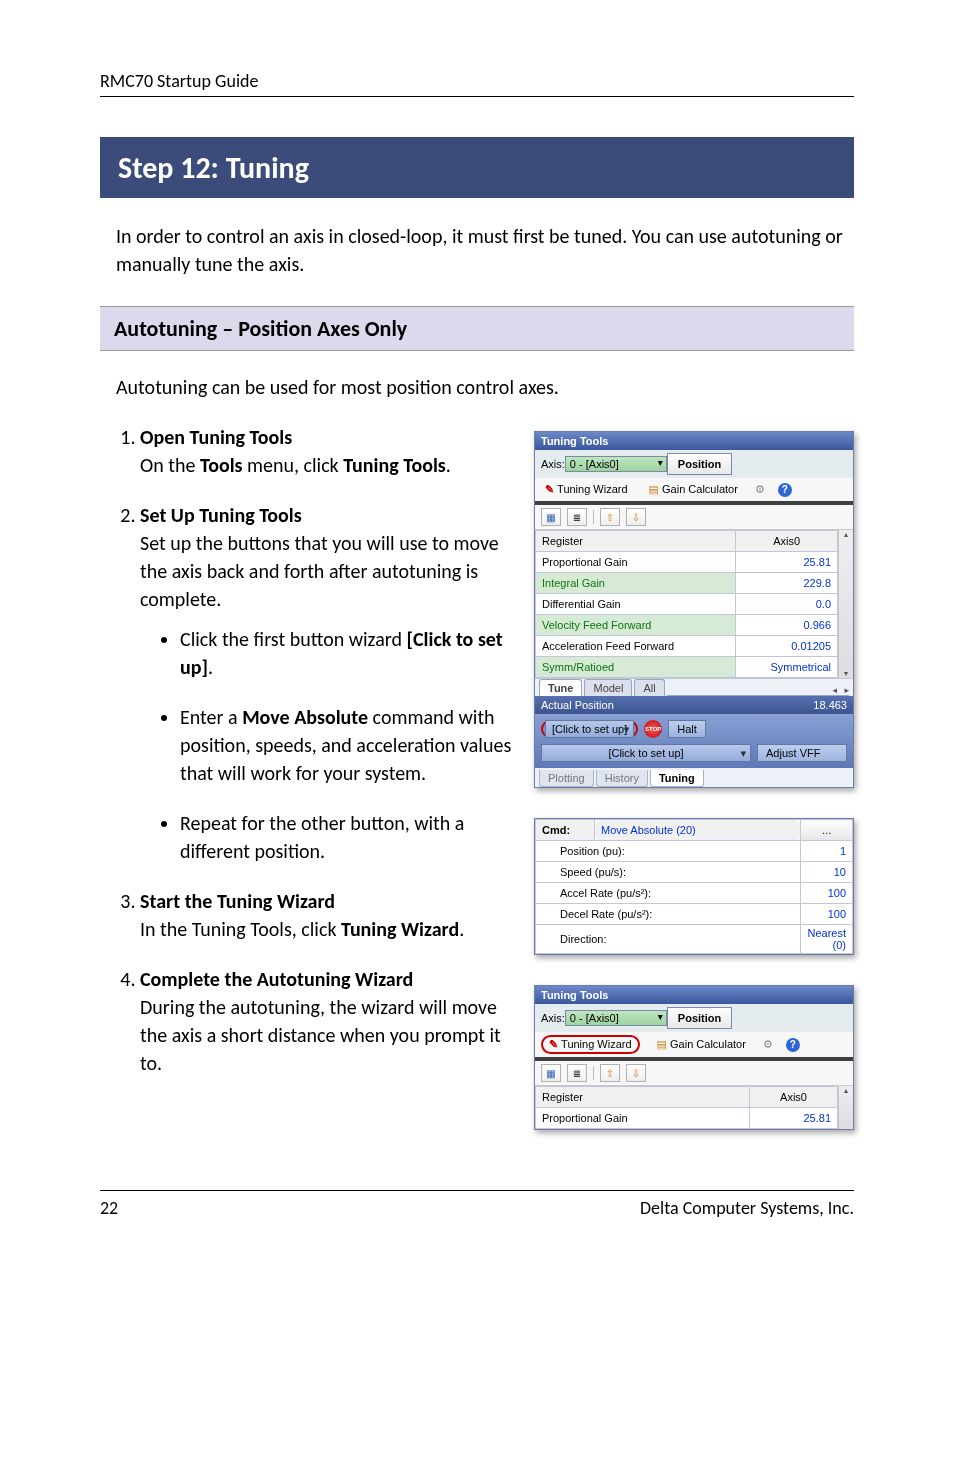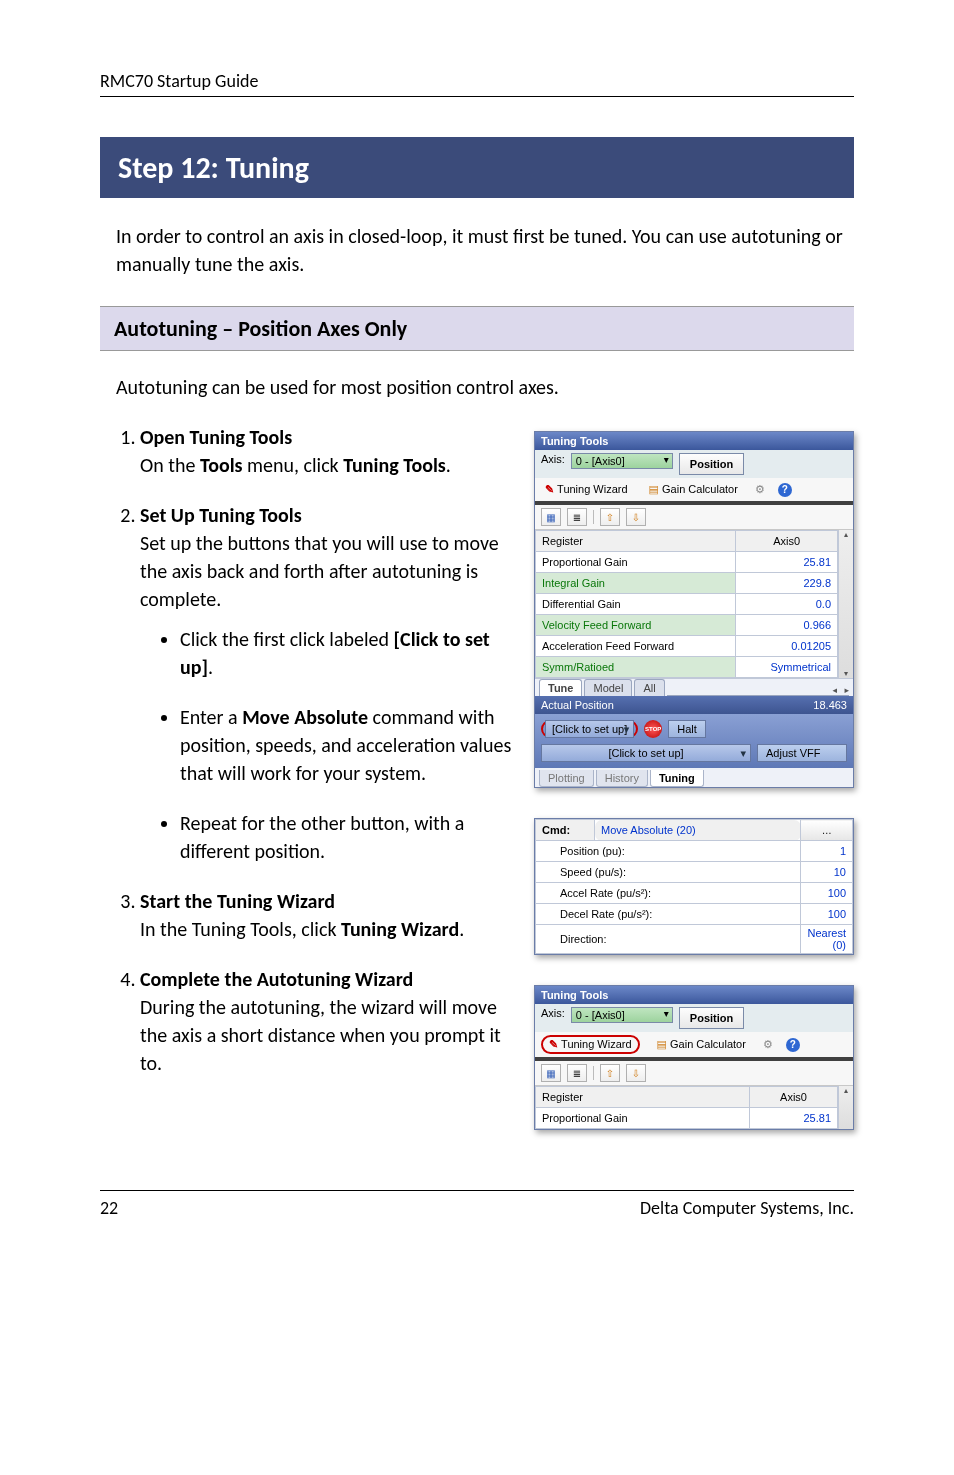--- a/index.html
+++ b/index.html
@@ -96,24 +96,23 @@
   }
   .panel-title {
     background: linear-gradient(#6c88c8, #3b579c);
     color: #fff;
     font-weight: bold;
     padding: 3px 6px;
     font-size: 11px;
   }
   .axis-row {
     display: flex;
-    align-items: flex-start;
+    align-items: center;
     background: #e4ecef;
     padding: 3px 6px;
-    gap: 6px;
   }
   .dropdown {
     border: 1px solid #7a8aa8;
     background: linear-gradient(#bfe5c0, #9dd39e);
     padding: 1px 16px 1px 4px;
     font-size: 11px;
     position: relative;
     min-width: 80px;
   }
   .dropdown::after {
@@ -340,21 +339,21 @@
         <li>
           <b>Open Tuning Tools</b><br>
           <span>On the </span><b>Tools</b><span> menu, click </span><b>Tuning Tools</b><span>.</span>
         </li>
 
         <li>
           <b>Set Up Tuning Tools</b><br>
           <span>Set up the buttons that you will use to move the axis back and forth after autotuning is complete.</span>
           <ul class="bullets">
             <li>
-              <span>Click the first click labeled </span><b>[Click to set up]</b><span>.</span>
+              <span>Click the first button wizard </span><b>[Click to set up]</b><span>.</span>
             </li>
             <li>
               <span>Enter a </span><b>Move Absolute</b><span> command with position, speeds, and acceleration values that will work for your system.</span>
             </li>
             <li>
               <span>Repeat for the other button, with a different position.</span>
             </li>
           </ul>
         </li>
 

